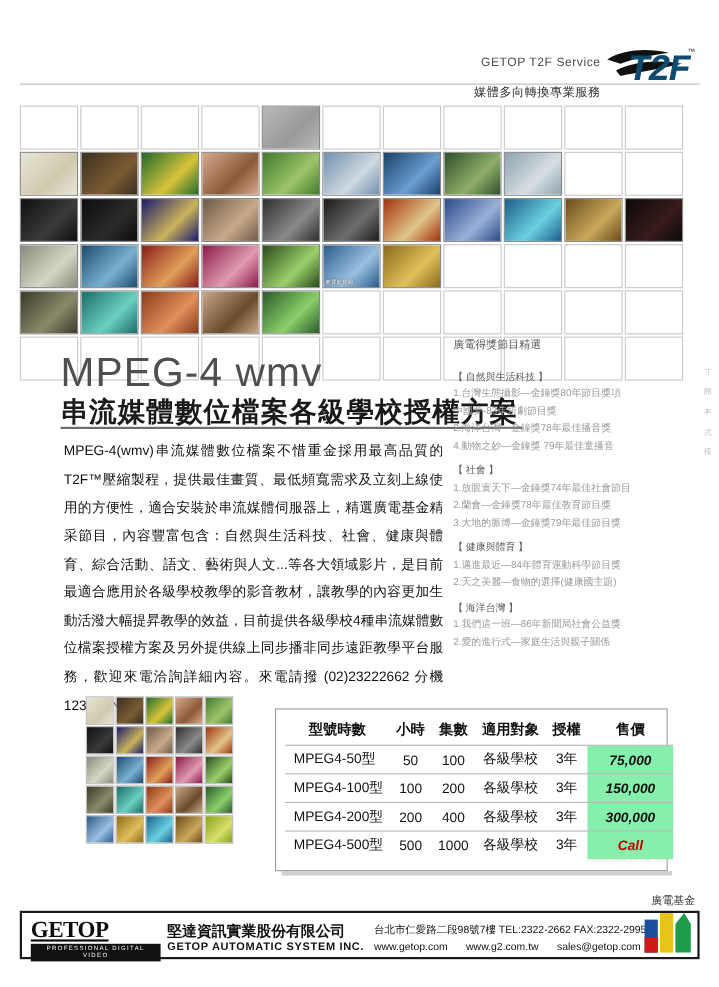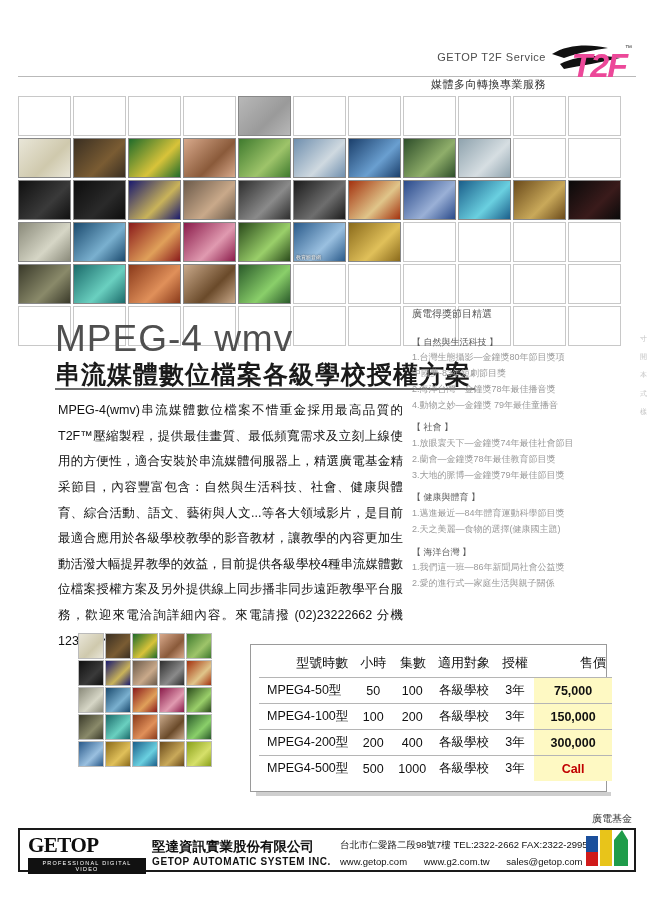--- a/index.html
+++ b/index.html
@@ -61,25 +61,25 @@
     position: absolute;
     right: 22px;
     top: 2px;
     width: 86px;
     height: 44px;
   }
   .logo-t2f {
     position: absolute;
     right: 6px;
     top: 4px;
-    font-family: Liberation Sans, sans-serif;
+    font-family: Liberation Mono, monospace;
     font-size: 34px;
     font-weight: bold;
     font-style: italic;
-    color: #ec4899;
+    color: #0c4a6e;
     letter-spacing: -2px;
   }
   .logo-swoosh {
     position: absolute;
     right: 8px;
     top: 0px;
     width: 74px;
     height: 30px;
   }
   .logo-tm {
@@ -234,42 +234,43 @@
     background: #fff;
   }
   .price-table {
     position: absolute;
     left: 8px;
     top: 6px;
     border-collapse: collapse;
     font-size: 12.5px;
   }
   .price-table th {
-    font-weight: normal;
+    font-weight: bold;
     font-size: 13px;
     padding: 3px 6px 5px 6px;
-    text-align: right;
+    text-align: center;
     color: #111;
     white-space: nowrap;
   }
   .price-table td {
     padding: 4px 6px;
     text-align: center;
     color: #111;
     white-space: nowrap;
     border-top: 1px solid #b5b5b5;
   }
   .price-table td.model {
     text-align: left;
     padding-left: 8px;
   }
   .price-table td.price {
-    background: #fef9c3;
+    background: #86efac;
     font-weight: bold;
     min-width: 66px;
+    font-style: italic;
   }
   .price-table td.price.call {
     color: #c00000;
   }
   .price-shadow {
     position: absolute;
     left: 256px;
     top: 792px;
     width: 355px;
     height: 4px;
@@ -302,20 +303,21 @@
     top: 5px;
     width: 118px;
   }
   .getop-word {
     font-family: "Liberation Serif", serif;
     font-size: 21px;
     font-weight: bold;
     color: #0d0d0d;
     letter-spacing: -0.5px;
     line-height: 1;
+    text-decoration: underline;
   }
   .getop-bar {
     margin-top: 2px;
     background: #111;
     color: #fff;
     font-size: 5.5px;
     letter-spacing: 1.2px;
     padding: 2px 3px;
     text-align: center;
   }

